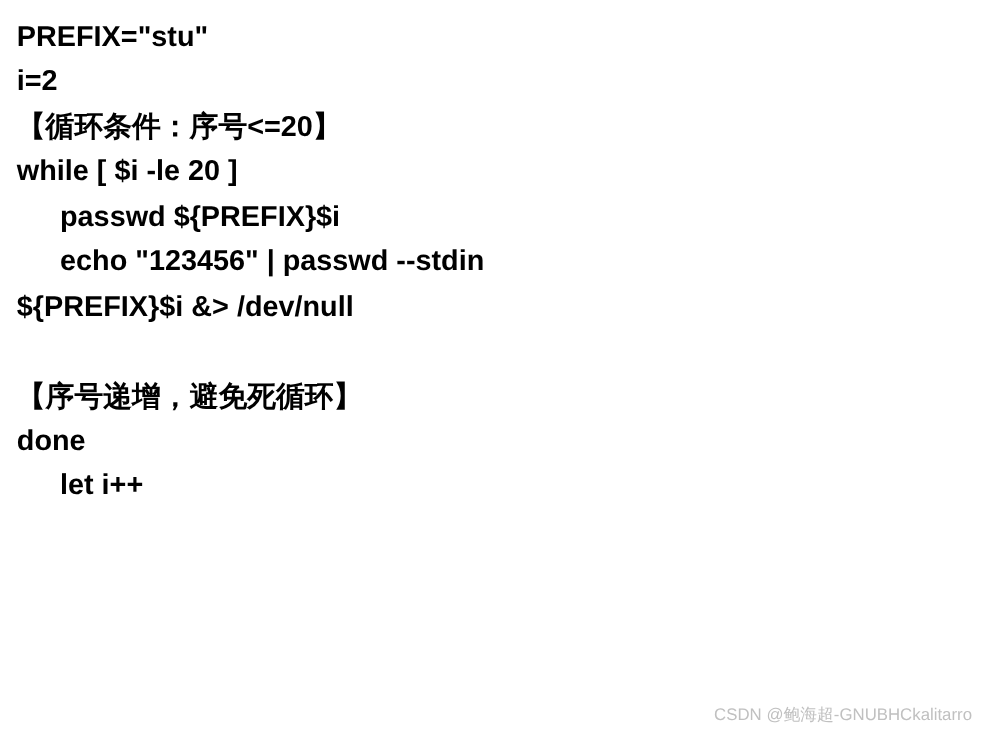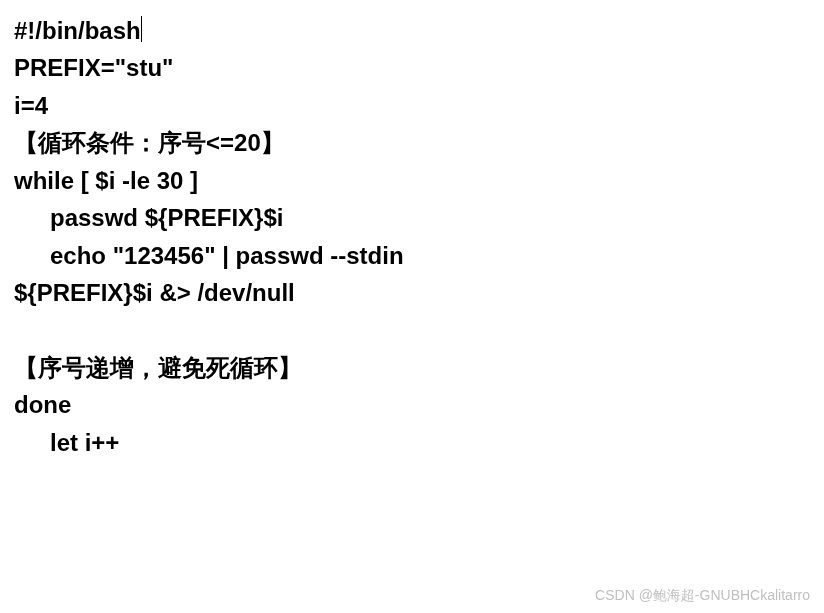--- a/index.html
+++ b/index.html
@@ -41,25 +41,24 @@
       font-size: 14px;
       font-weight: normal;
       color: #c0c0c0;
       font-family: "Microsoft YaHei", Arial, sans-serif;
     }
   </style>
 </head>
 <body>
 
 <div class="code-block">
-  <div class="code-line"><span>#!/bin/bash</span><span class="cursor"></span></div>
   <div class="code-line"><span>PREFIX="stu"</span></div>
-  <div class="code-line"><span>i=4</span></div>
+  <div class="code-line"><span>i=2</span></div>
   <div class="code-line"><span>【循环条件：序号&lt;=20】</span></div>
-  <div class="code-line"><span>while [ $i -le 30 ]</span></div>
+  <div class="code-line"><span>while [ $i -le 20 ]</span></div>
   <div class="code-line"><span class="indent"></span><span>passwd ${PREFIX}$i</span></div>
   <div class="code-line"><span class="indent"></span><span>echo "123456" | passwd --stdin</span></div>
   <div class="code-line"><span>${PREFIX}$i &amp;&gt; /dev/null</span></div>
   <div class="code-line"><span></span>&nbsp;</div>
   <div class="code-line"><span>【序号递增，避免死循环】</span></div>
   <div class="code-line"><span>done</span></div>
   <div class="code-line"><span class="indent"></span><span>let i++</span></div>
 </div>
 
 <div class="watermark"><span>CSDN @鲍海超-GNUBHCkalitarro</span></div>

